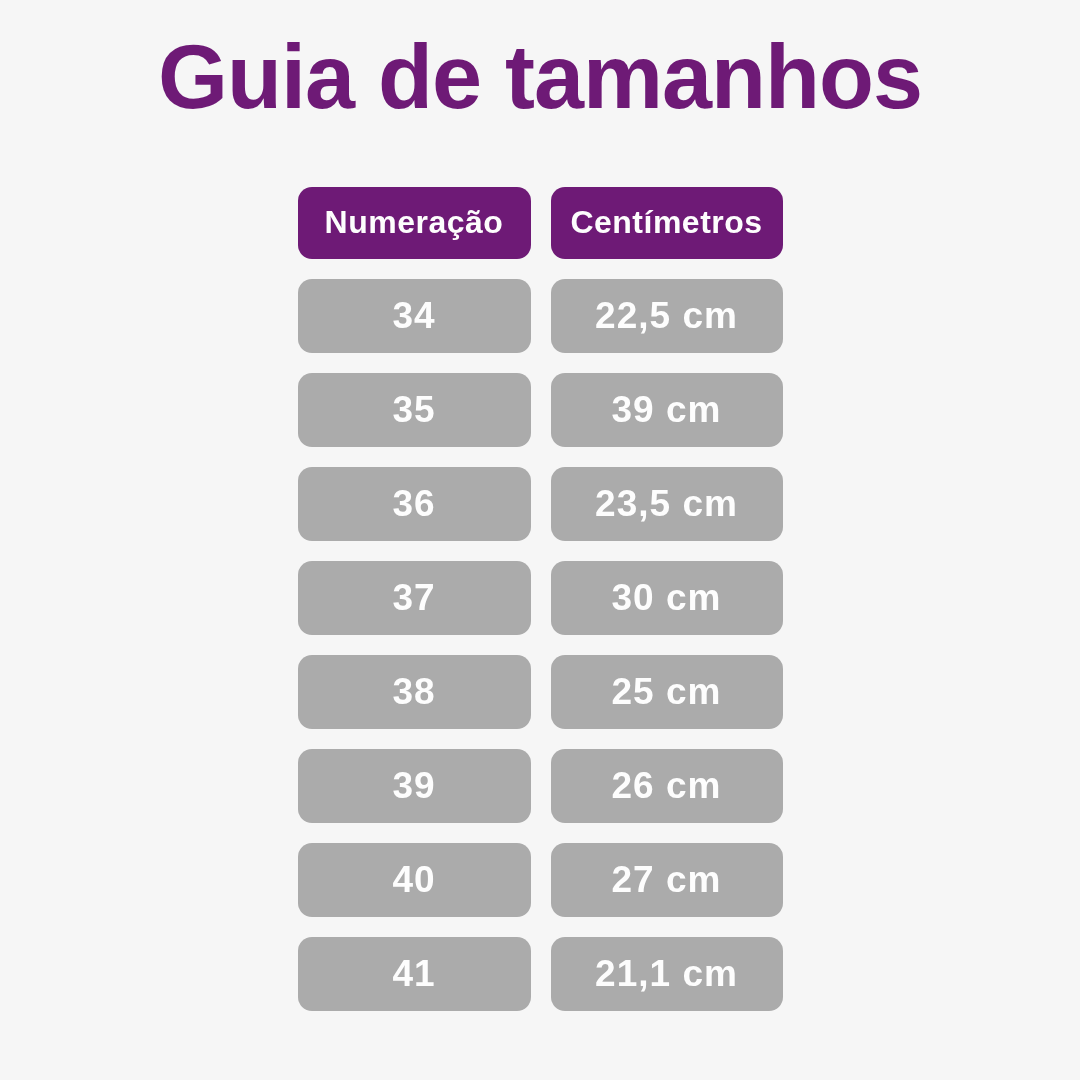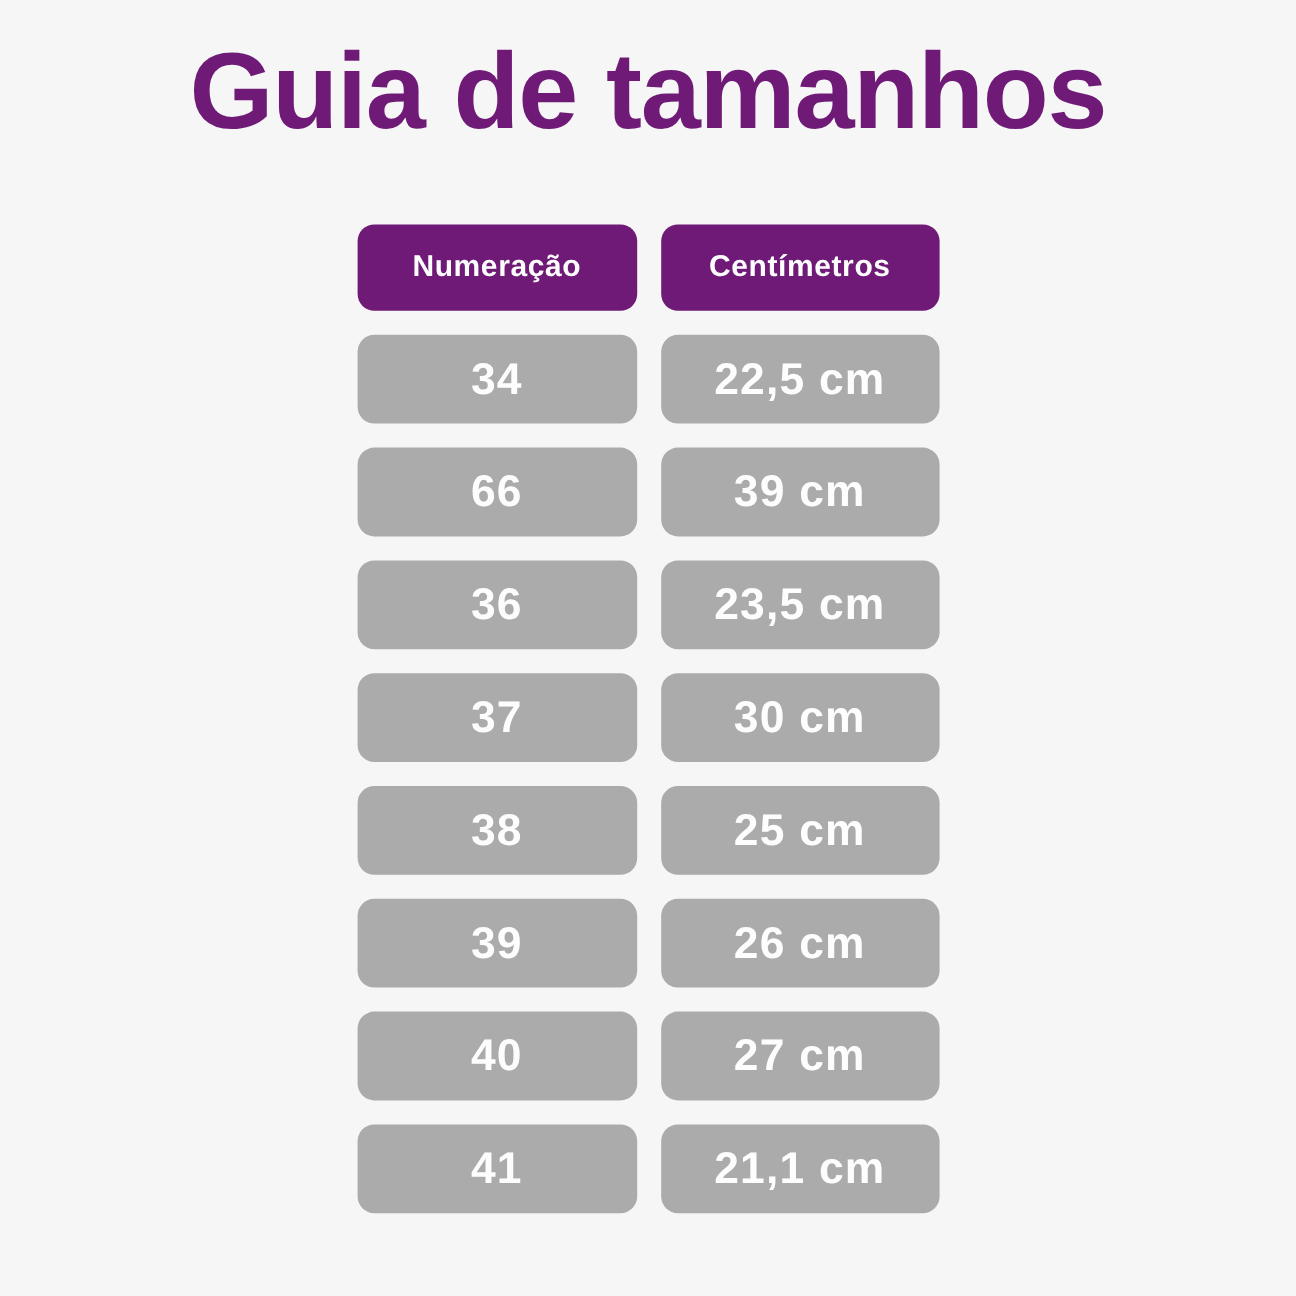--- a/index.html
+++ b/index.html
@@ -39,40 +39,40 @@
   }
   .pill{
     display:flex; align-items:center; justify-content:center;
     border-radius:14px;
     color:var(--text-light);
     font-weight:700;
     white-space:nowrap;
   }
   .pill.header{
     background:var(--purple);
-    font-size:25px;
+    font-size:32px;
     letter-spacing:0.5px;
   }
   .pill.cell{
     background:var(--gray);
     font-size:37px;
     letter-spacing:1px;
   }
 </style>
 </head>
 <body>
 
 <div class="canvas">
   <h1 class="title">Guia de tamanhos</h1>
   <div class="grid" id="grid">
       <div class="pill header">Numeração</div>
       <div class="pill header">Centímetros</div>
       <div class="pill cell">34</div>
       <div class="pill cell">22,5 cm</div>
-      <div class="pill cell">66</div>
+      <div class="pill cell">35</div>
       <div class="pill cell">39 cm</div>
       <div class="pill cell">36</div>
       <div class="pill cell">23,5 cm</div>
       <div class="pill cell">37</div>
       <div class="pill cell">30 cm</div>
       <div class="pill cell">38</div>
       <div class="pill cell">25 cm</div>
       <div class="pill cell">39</div>
       <div class="pill cell">26 cm</div>
       <div class="pill cell">40</div>

